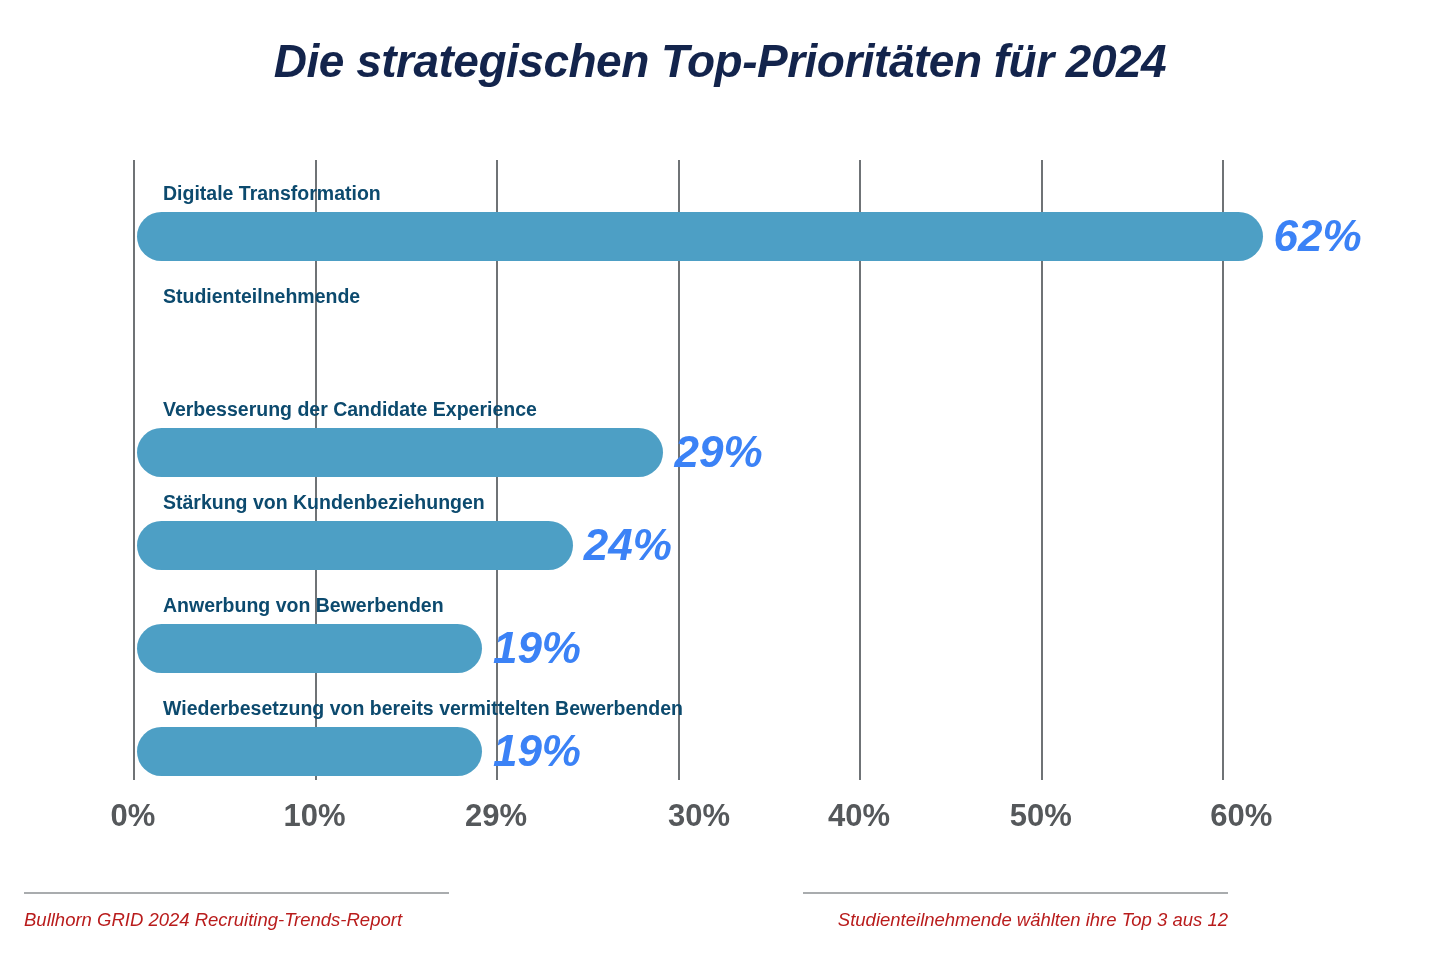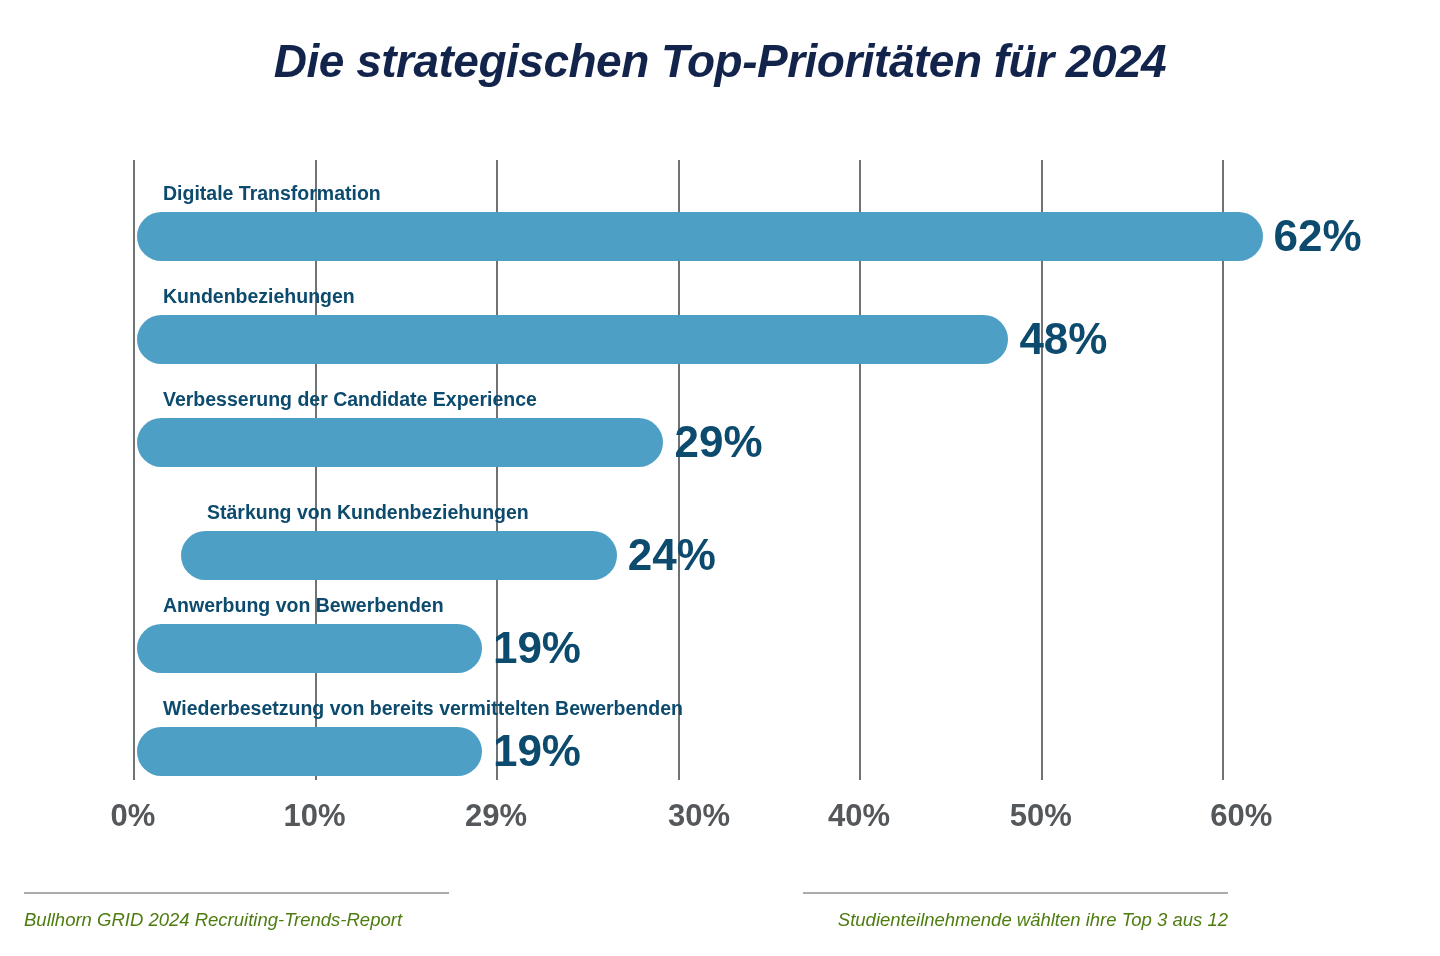--- a/index.html
+++ b/index.html
@@ -97,22 +97,23 @@
     border-radius: 25px;
   }
 
   .bar-value {
     position: absolute;
     left: 100%;
     top: 50%;
     transform: translateY(-52%);
     margin-left: 11px;
     font-size: 44px;
-    font-weight: bold;
-    color: #0c4a6e;
+    font-style: italic;
+    font-weight: bold;
+    color: #3b82f6;
     white-space: nowrap;
     line-height: 1;
   }
 
   
   .x-axis {
     position: absolute;
     left: 133px;
     top: 780px;
     width: 1180px;
@@ -136,21 +137,21 @@
     background: #a9acae;
   }
   .footer-rule.left  { left: 24px;  width: 425px; }
   .footer-rule.right { right: 24px; width: 425px; }
 
   .footer-text {
     position: absolute;
     top: 909px;
     font-size: 18.5px;
     font-style: italic;
-    color: #4d7c0f;
+    color: #b91c1c;
     white-space: nowrap;
   }
   .footer-text.left  { left: 24px; }
   .footer-text.right { right: 24px; text-align: right; margin-left: 48px; }
 </style>
 </head>
 <body>
 
 <div class="page">
 
@@ -168,34 +169,30 @@
       </div>
     <div class="rows">
         <div class="row" style="top: 0px;">
           <div class="row-label">Digitale Transformation</div>
           <div class="bar-wrap" style="width: 1125.54px;">
             <div class="bar" style="background: rgb(77, 159, 197);"></div>
             <div class="bar-value">62%</div>
           </div>
         </div>
         <div class="row" style="top: 103px;">
-          <div class="row-label">Kundenbeziehungen</div>
-          <div class="bar-wrap" style="width: 871.385px;">
-            <div class="bar" style="background: rgb(77, 159, 197);"></div>
-            <div class="bar-value">48%</div>
-          </div>
-        </div>
-        <div class="row" style="top: 206px;">
+          <div class="row-label">Studienteilnehmende</div>
+        </div>
+        <div class="row" style="top: 216px;">
           <div class="row-label">Verbesserung der Candidate Experience</div>
           <div class="bar-wrap" style="width: 526.462px;">
             <div class="bar" style="background: rgb(77, 159, 197);"></div>
             <div class="bar-value">29%</div>
           </div>
         </div>
-        <div class="row" style="top: 319px; margin-left: 44px;">
+        <div class="row" style="top: 309px;">
           <div class="row-label">Stärkung von Kundenbeziehungen</div>
           <div class="bar-wrap" style="width: 435.692px;">
             <div class="bar" style="background: rgb(77, 159, 197);"></div>
             <div class="bar-value">24%</div>
           </div>
         </div>
         <div class="row" style="top: 412px;">
           <div class="row-label">Anwerbung von Bewerbenden</div>
           <div class="bar-wrap" style="width: 344.923px;">
             <div class="bar" style="background: rgb(77, 159, 197);"></div>

